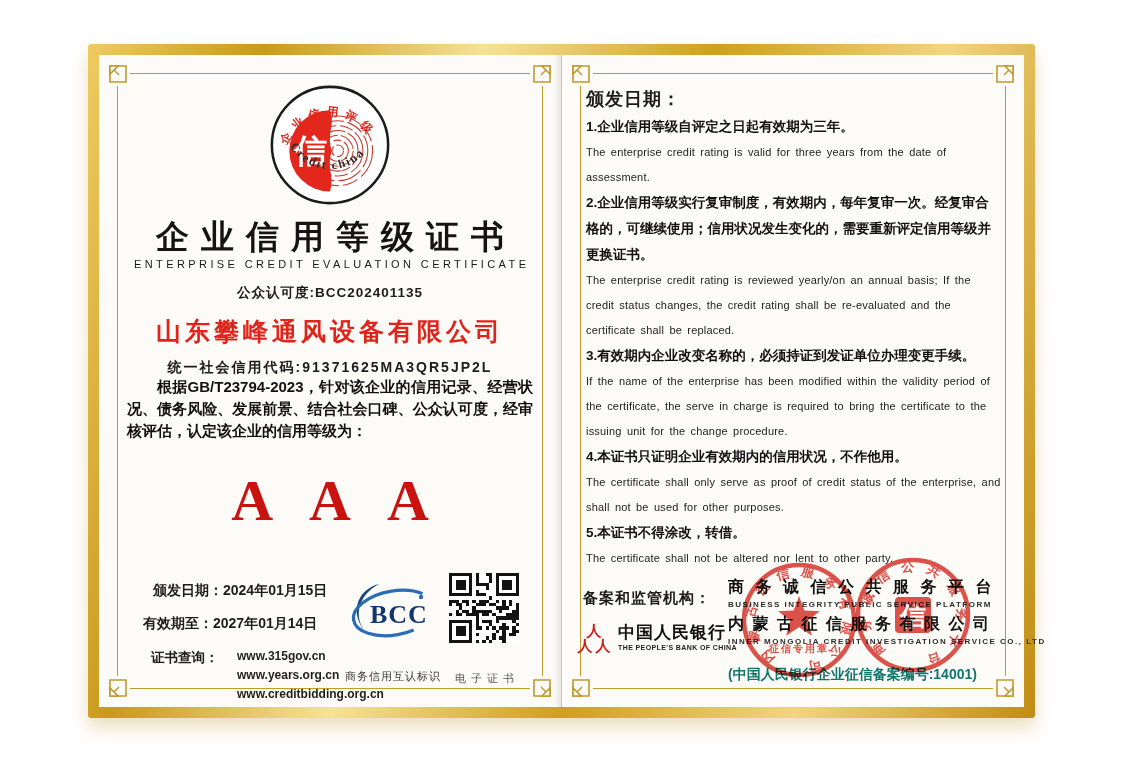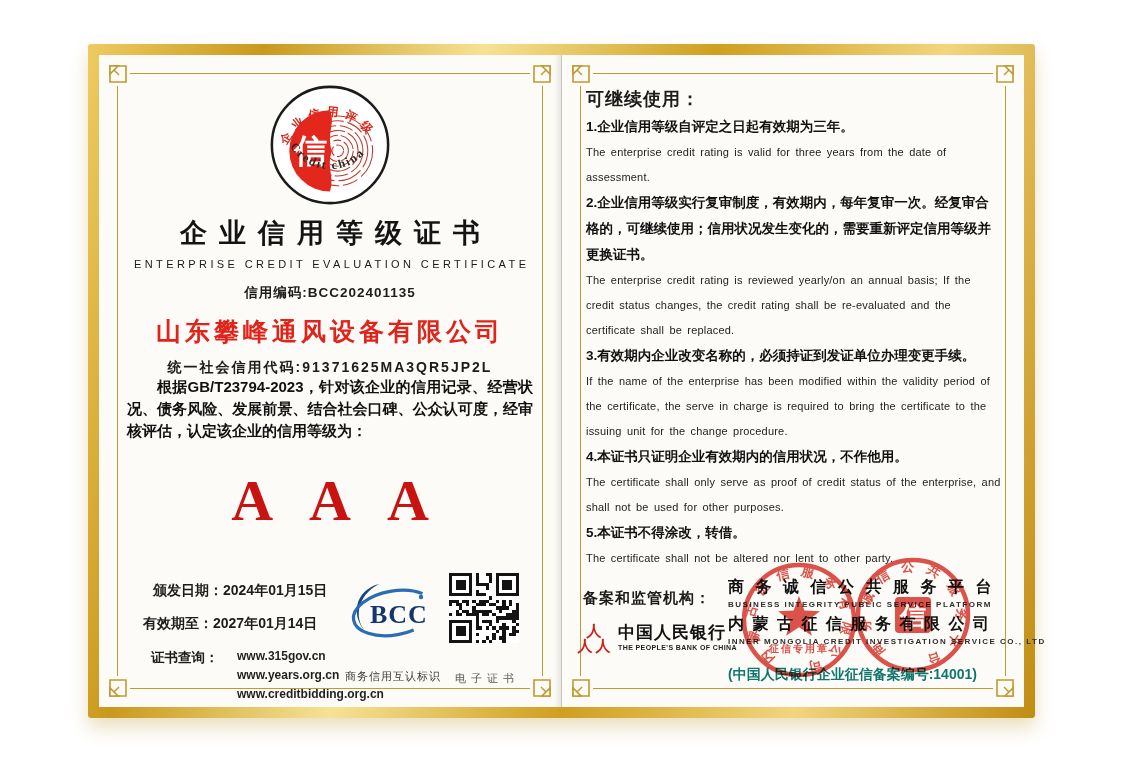--- a/index.html
+++ b/index.html
@@ -18,21 +18,21 @@
   .frame{position:absolute;inset:18px;border:1.6px solid #bf9a2e;pointer-events:none;}
   .corner{position:absolute;width:24px;height:24px;background:#fcfbf7;}
   .corner svg{display:block;width:24px;height:24px;}
   .corner.tl{top:-12px;left:-12px;}
   .corner.tr{top:-12px;right:-12px;transform:scaleX(-1);}
   .corner.bl{bottom:-12px;left:-12px;transform:scaleY(-1);}
   .corner.br{bottom:-12px;right:-12px;transform:rotate(180deg);}
   
   .lp{position:absolute;inset:20px;text-align:center;}
   .emblem{position:absolute;left:50%;top:8px;transform:translateX(-50%);width:124px;height:124px;}
-  .title{position:absolute;left:0;right:0;top:140px;font-size:27px;font-weight:bold;color:#141414;
+  .title{position:absolute;left:0;right:0;top:140px;font-size:33px;font-weight:bold;color:#141414;
        letter-spacing:12px;text-indent:12px;font-family:"Liberation Serif",serif;white-space:nowrap;text-align:center;}
   .subtitle{position:absolute;left:0;right:0;top:183px;font-size:11px;font-weight:normal;
        letter-spacing:3.4px;text-indent:3.4px;white-space:nowrap;color:#1a1a1a;}
   .credit-code{position:absolute;left:0;right:0;top:209px;font-size:13.5px;font-weight:bold;letter-spacing:1px;}
   .company{position:absolute;left:0;right:0;top:240px;font-size:25px;font-weight:bold;color:#e0241b;letter-spacing:4px;}
   .uscc{position:absolute;left:0;right:0;top:284px;font-size:14px;font-weight:bold;letter-spacing:2px;}
   .assess{position:absolute;left:8px;right:8px;top:301px;font-size:15px;font-weight:bold;line-height:22px;
        text-align:justify;text-indent:2em;color:#111;}
   .rating{position:absolute;left:0;right:0;top:392px;font-size:58px;font-weight:bold;color:#c81310;
        font-family:"Liberation Serif",serif;letter-spacing:36px;text-indent:36px;}
@@ -126,21 +126,21 @@
             <circle cx="72" cy="70" r="36" stroke-dasharray="30 5 16 4"></circle>
           </g>
           <text x="44" y="82" font-size="34" font-weight="bold" fill="#ffffff" text-anchor="middle" font-family="'Liberation Serif',serif">信</text>
           <text font-size="12.5" font-weight="bold" fill="#2b2b2b" letter-spacing="2" font-family="'Liberation Serif',serif">
             <textPath href="#arcBot" startOffset="6">Credit china</textPath>
           </text>
         </svg>
 
         <div class="title">企业信用等级证书</div>
         <div class="subtitle">ENTERPRISE CREDIT EVALUATION CERTIFICATE</div>
-        <div class="credit-code">信用编码:BCC202401135</div>
+        <div class="credit-code">公众认可度:BCC202401135</div>
         <div class="company">山东攀峰通风设备有限公司</div>
         <div class="uscc">统一社会信用代码:91371625MA3QR5JP2L</div>
         <div class="assess">根据GB/T23794-2023，针对该企业的信用记录、经营状况、债务风险、发展前景、结合社会口碑、公众认可度，经审核评估，认定该企业的信用等级为：</div>
         <div class="rating">AAA</div>
 
         <div class="issue">颁发日期：2024年01月15日</div>
         <div class="valid">有效期至：2027年01月14日</div>
         <div class="query-label">证书查询：</div>
         <div class="urls">
           <div>www.315gov.cn</div>
@@ -315,21 +315,21 @@
           <div class="corner br">
   <svg viewBox="0 0 24 24">
     <path d="M4 4 H20 V20 H4 Z" fill="#fcfbf7" stroke="#bf9a2e" stroke-width="1.6"></path>
     <path d="M4 4 L13 13" stroke="#bf9a2e" stroke-width="1.4"></path>
     <path d="M4 4 L12 4 L4 12 Z" fill="#fcfbf7" stroke="#bf9a2e" stroke-width="1.6"></path>
   </svg>
 </div>
         </div>
 
       <div class="rp-text">
-        <p class="rp-heading">可继续使用：</p>
+        <p class="rp-heading">颁发日期：</p>
         <p class="note-zh">1.企业信用等级自评定之日起有效期为三年。</p>
         <p class="note-en">The enterprise credit rating is valid for three years from the date of assessment.</p>
         <p class="note-zh">2.企业信用等级实行复审制度，有效期内，每年复审一次。经复审合格的，可继续使用；信用状况发生变化的，需要重新评定信用等级并更换证书。</p>
         <p class="note-en">The enterprise credit rating is reviewed yearly/on an annual basis; If the credit status changes, the credit rating shall be re-evaluated and the certificate shall be replaced.</p>
         <p class="note-zh">3.有效期内企业改变名称的，必须持证到发证单位办理变更手续。</p>
         <p class="note-en">If the name of the enterprise has been modified within the validity period of the certificate, the serve in charge is required to bring the certificate to the issuing unit for the change procedure.</p>
         <p class="note-zh">4.本证书只证明企业有效期内的信用状况，不作他用。</p>
         <p class="note-en">The certificate shall only serve as proof of credit status of the enterprise, and shall not be used for other purposes.</p>
         <p class="note-zh">5.本证书不得涂改，转借。</p>
         <p class="note-en">The certificate shall not be altered nor lent to other party.</p>

